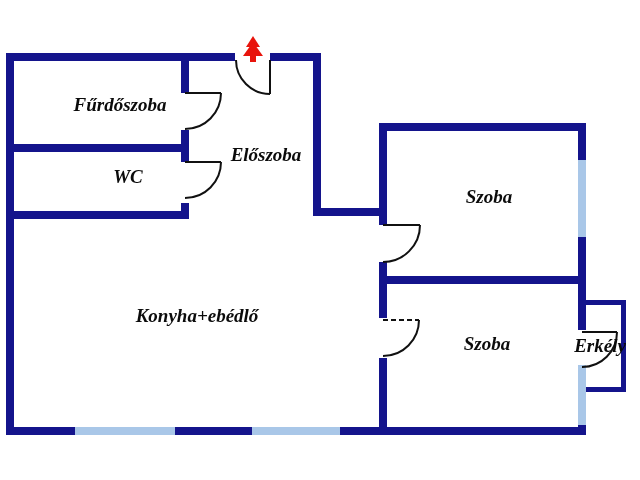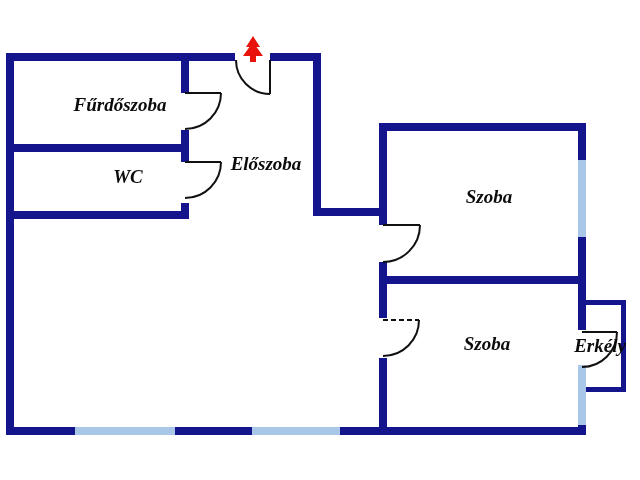--- a/index.html
+++ b/index.html
@@ -112,17 +112,18 @@
 
     <g style="fill:var(--arrow)">
       <polygon points="253,36 260,47 246,47"></polygon>
       <polygon points="253,42 263,56 243,56"></polygon>
       <rect x="250" y="54" width="6" height="8"></rect>
     </g>
   </svg>
 
   <div class="room-label" style="left:120px;top:105px">Fűrdőszoba</div>
   <div class="room-label" style="left:128px;top:177px">WC</div>
-  <div class="room-label" style="left:266px;top:164px">Előszoba</div>
+  <div class="room-label" style="left:266px;top:155px">Előszoba</div>
+  <div class="room-label" style="left:197px;top:316px">Konyha+ebédlő</div>
   <div class="room-label" style="left:489px;top:197px">Szoba</div>
   <div class="room-label" style="left:487px;top:344px">Szoba</div>
   <div class="room-label" style="left:600px;top:346px">Erkély</div>
 </div>
 
 </body></html>

